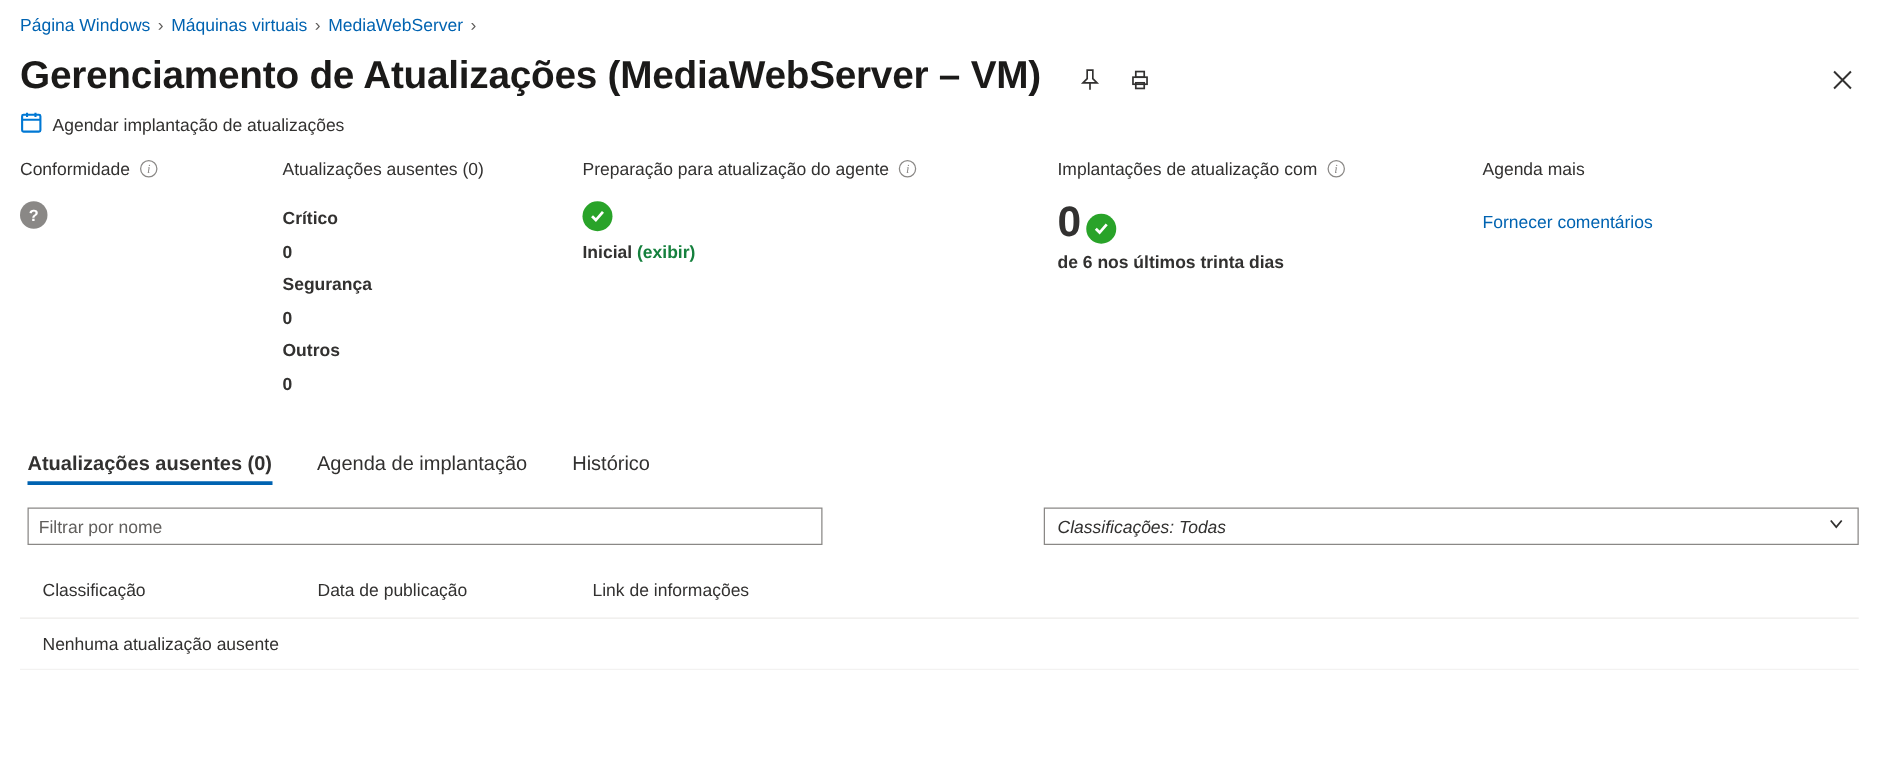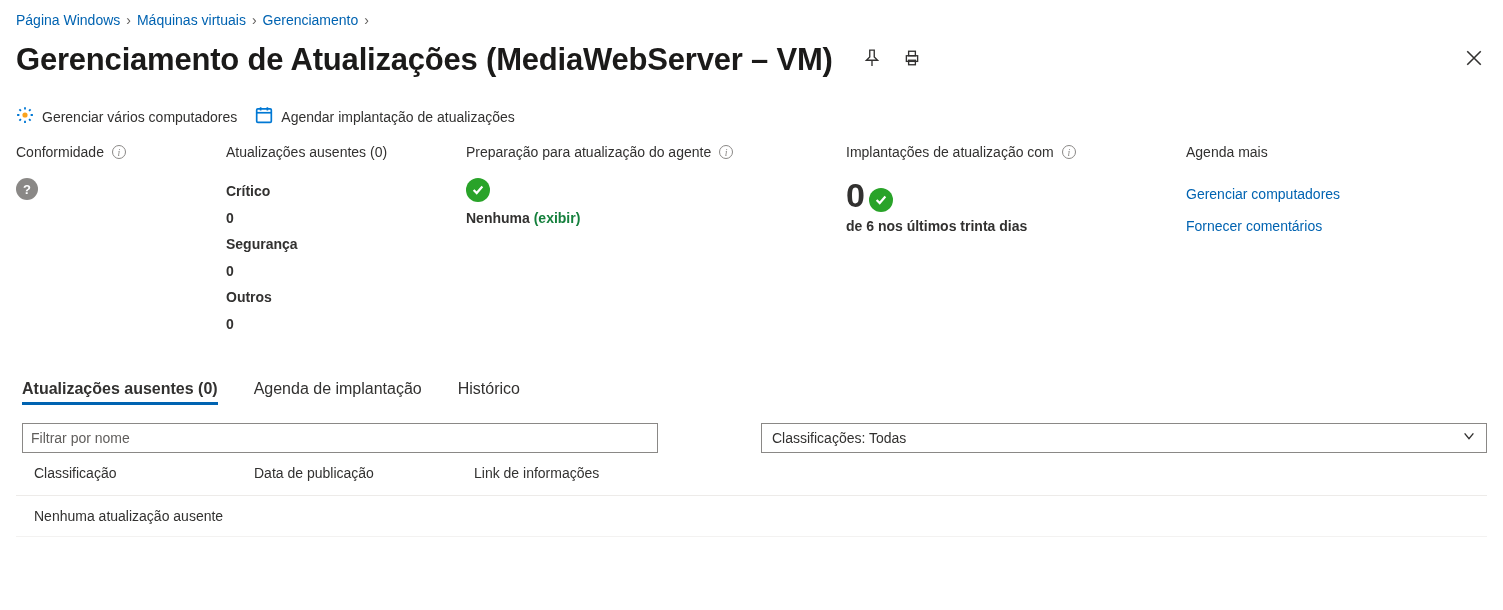--- a/index.html
+++ b/index.html
@@ -5,21 +5,21 @@
   * { box-sizing: border-box; margin: 0; padding: 0; }
   html, body { width: 1503px; min-height: 610px; background: #fff; font-family: "Segoe UI", Arial, sans-serif; color: #323130; }
   body { padding: 12px 16px 0 16px; }
 
   
   .breadcrumb { font-size: 14px; display: flex; align-items: center; gap: 6px; margin-bottom: 14px; }
   .breadcrumb a { color: #0063b1; text-decoration: none; cursor: pointer; }
   .sep { color: #605e5c; }
 
   
-  .title-row { display: flex; align-items: center; gap: 20px; margin-bottom: 24px; }
+  .title-row { display: flex; align-items: flex-end; gap: 20px; margin-bottom: 7px; }
   .title-row h1 { font-size: 31px; font-weight: 600; color: #1b1a19; letter-spacing: -0.2px; }
   .title-actions { display: flex; align-items: center; gap: 22px; margin-left: 10px; }
   .title-actions .icon-btn { cursor: pointer; color: #323130; }
   .close-btn { margin-left: auto; cursor: pointer; padding-right: 4px; }
 
   
   .toolbar { display: flex; align-items: center; gap: 18px; font-size: 14px; border-bottom: 1px solid transparent; padding: 4px 0 16px 0; }
   .toolbar .cmd { display: flex; align-items: center; gap: 8px; cursor: pointer; color: #323130; }
   .toolbar .cmd svg { width: 18px; height: 18px; }
 
@@ -38,43 +38,43 @@
   .ready-line a { color: #15803d; text-decoration: none; }
   .depl-sub { font-weight: 700; margin-top: 6px; }
   .learn-list a { display: block; color: #0063b1; text-decoration: none; line-height: 2.3; font-size: 14px; }
 
   
   .tabs { display: flex; gap: 36px; font-size: 16px; margin-bottom: 18px; padding-left: 6px; }
   .tab { cursor: pointer; padding-bottom: 4px; color: #323130; }
   .tab.active { font-weight: 600; border-bottom: 3px solid #0063b1; }
 
   
-  .filter-row { display: flex; margin-bottom: 12px; padding-left: 6px; align-items: center; }
+  .filter-row { display: flex; margin-bottom: 28px; padding-left: 6px; align-items: center; }
   .filter-input { width: 636px; height: 30px; border: 1px solid #8a8886; padding: 0 8px; font-size: 14px; color: #605e5c; font-family: inherit; }
   .filter-input::placeholder { color: #605e5c; }
-  .select-box { width: 726px; height: 30px; border: 1px solid #8a8886; display: flex; align-items: center; justify-content: space-between; padding: 0 10px; font-size: 14px; cursor: pointer; margin-left: auto; }
+  .select-box { width: 652px; height: 30px; border: 1px solid #8a8886; display: flex; align-items: center; justify-content: space-between; padding: 0 10px; font-size: 14px; cursor: pointer; margin-left: auto; font-style: italic; }
   .chev { }
 
   
   .thead { display: flex; font-size: 14px; color: #323130; padding: 0 0 14px 18px; border-bottom: 1px solid #edebe9; }
   .col-name { width: 800px; }
   .col-class { width: 220px; }
   .col-date { width: 220px; }
   .col-link { flex: 1; }
   .trow { padding: 12px 0 12px 18px; font-size: 14px; border-bottom: 1px solid #f3f2f1; }
 </style>
 </head>
 <body>
 
 <div class="breadcrumb">
   <a>Página Windows</a>
   <span class="sep">›</span>
   <a>Máquinas virtuais</a>
   <span class="sep">›</span>
-  <a>Gerenciamento</a>
+  <a>MediaWebServer</a>
   <span class="sep">›</span>
 </div>
 
 <div class="title-row">
   <h1>Gerenciamento de Atualizações (MediaWebServer – VM)</h1>
   <div class="title-actions">
     <span class="icon-btn">
       <svg width="18" height="18" viewBox="0 0 16 16" fill="none" stroke="#323130" stroke-width="1.2">
         <path d="M6 1 L10 1 L10 7 L13 10 L3 10 L6 7 Z M8 10 L8 15"></path>
       </svg>
@@ -88,31 +88,20 @@
     </span>
   </div>
   <span class="close-btn">
     <svg width="18" height="18" viewBox="0 0 16 16" stroke="#323130" stroke-width="1.4">
       <path d="M2 2 L14 14 M14 2 L2 14"></path>
     </svg>
   </span>
 </div>
 
 <div class="toolbar">
-  <div class="cmd">
-    <span>
-      <svg viewBox="0 0 16 16" width="18" height="18">
-        <circle cx="8" cy="8" r="2.3" fill="#faa21b"></circle>
-        <g stroke="#0078d4" stroke-width="1.6">
-            <path d="M8 1v2M8 13v2M1 8h2M13 8h2M3 3l1.4 1.4M11.6 11.6 13 13M3 13l1.4-1.4M11.6 4.4 13 3"></path>
-          </g>
-      </svg>
-    </span>
-    <span>Gerenciar vários computadores</span>
-  </div>
   <div class="cmd">
     <span>
       <svg viewBox="0 0 16 16" width="18" height="18" fill="none" stroke="#0078d4" stroke-width="1.5">
         <rect x="1.5" y="2.5" width="13" height="12" rx="1"></rect>
           <path d="M1.5 6h13"></path>
           <path d="M5 1v3M11 1v3"></path>
       </svg>
     </span>
     <span>Agendar implantação de atualizações</span>
   </div>
@@ -152,21 +141,21 @@
     <div class="card-title">
       <span>Preparação para atualização do agente</span>
       <span class="info-icon">i</span>
     </div>
     <span class="check-icon">
       <svg viewBox="0 0 16 16">
           <path d="M3 8 L6.5 11.5 L13 4" stroke="#fff" stroke-width="2.5" fill="none"></path>
         </svg>
     </span>
     <div class="ready-line">
-      <span>Nenhuma</span>
+      <span>Inicial</span>
       <a>(exibir)</a>
     </div>
   </div>
 
   <div style="width:290px;">
     <div class="card-title">
       <span>Implantações de atualização com</span>
       <span class="info-icon">i</span>
     </div>
     <div class="depl-row">
@@ -178,21 +167,20 @@
       </span>
     </div>
     <div class="depl-sub">de 6 nos últimos trinta dias</div>
   </div>
 
   <div style="flex:1;">
     <div class="card-title">
       <span>Agenda mais</span>
     </div>
     <div class="learn-list">
-      <a>Gerenciar computadores</a>
       <a>Fornecer comentários</a>
     </div>
   </div>
 
 </div>
 
 <div class="tabs">
   <div class="tab active">Atualizações ausentes (0)</div>
   <div class="tab">Agenda de implantação</div>
   <div class="tab">Histórico</div>

